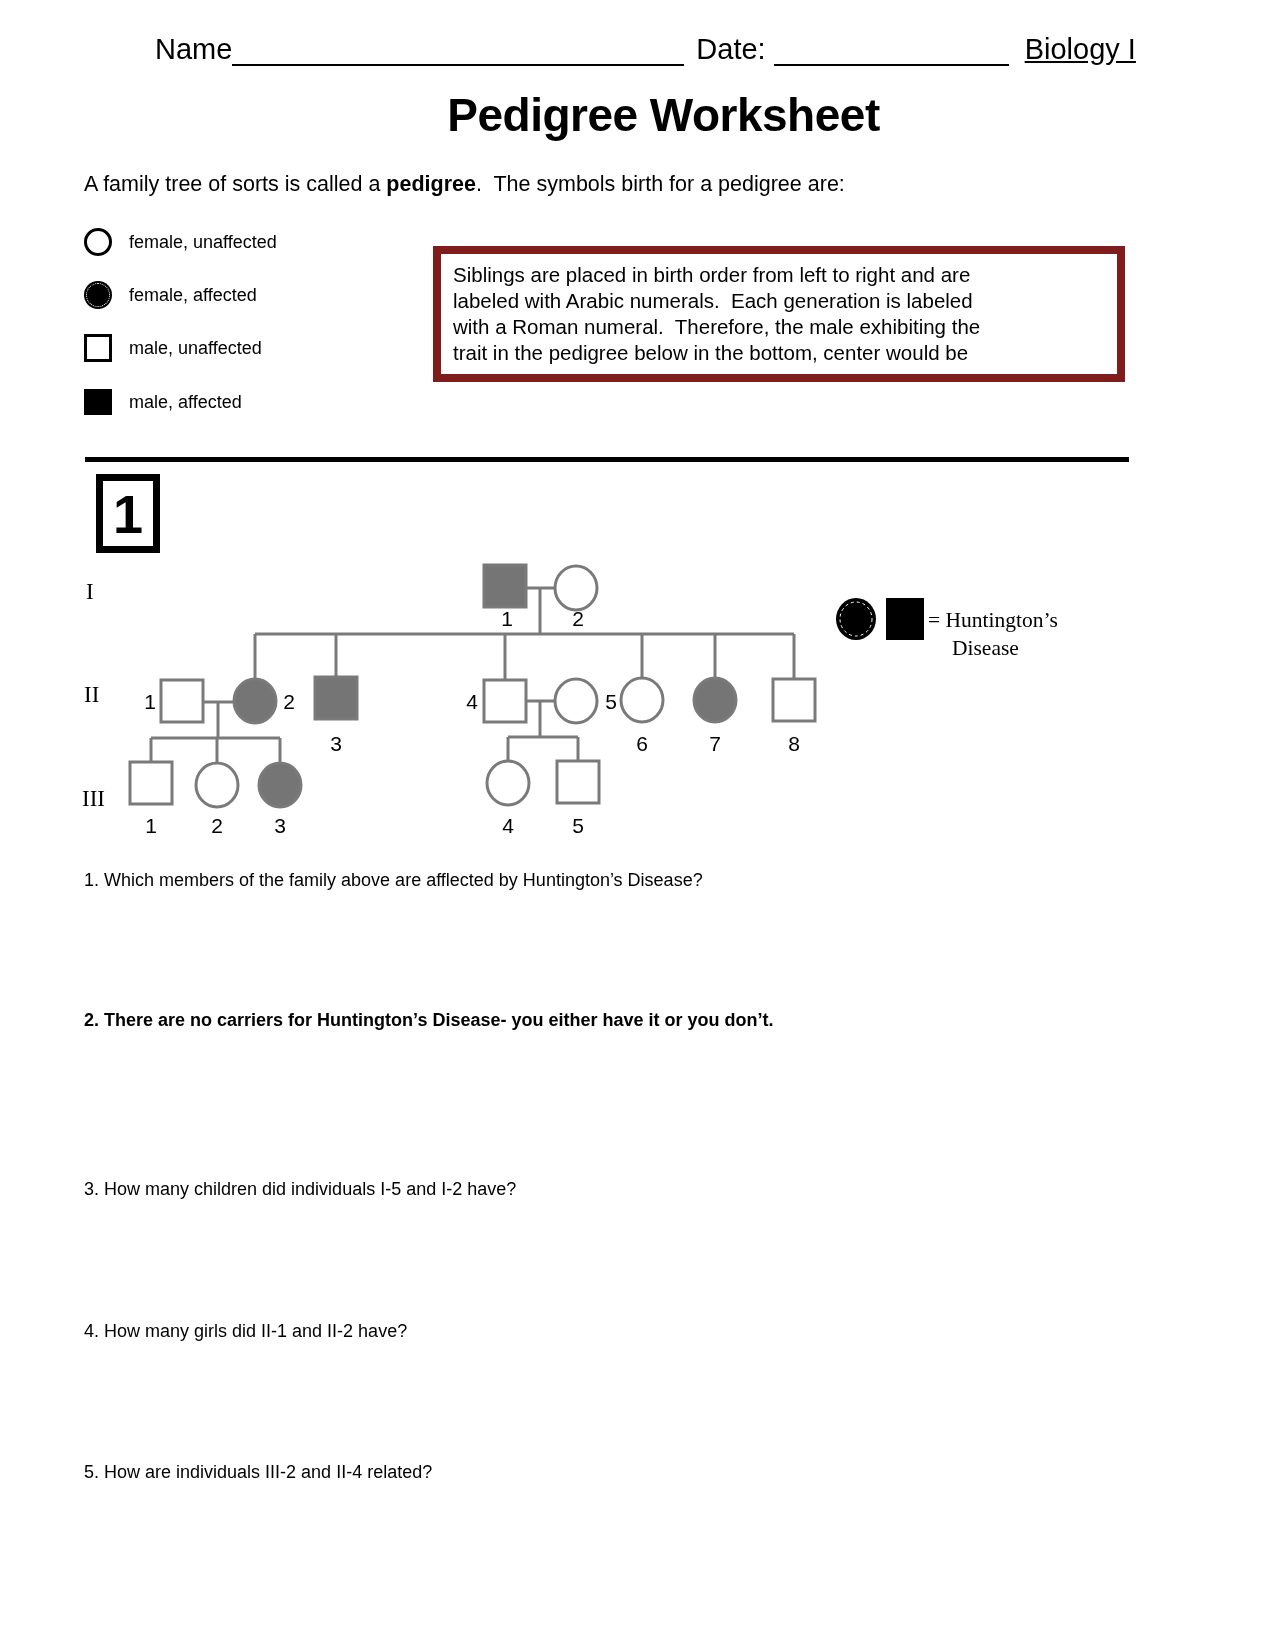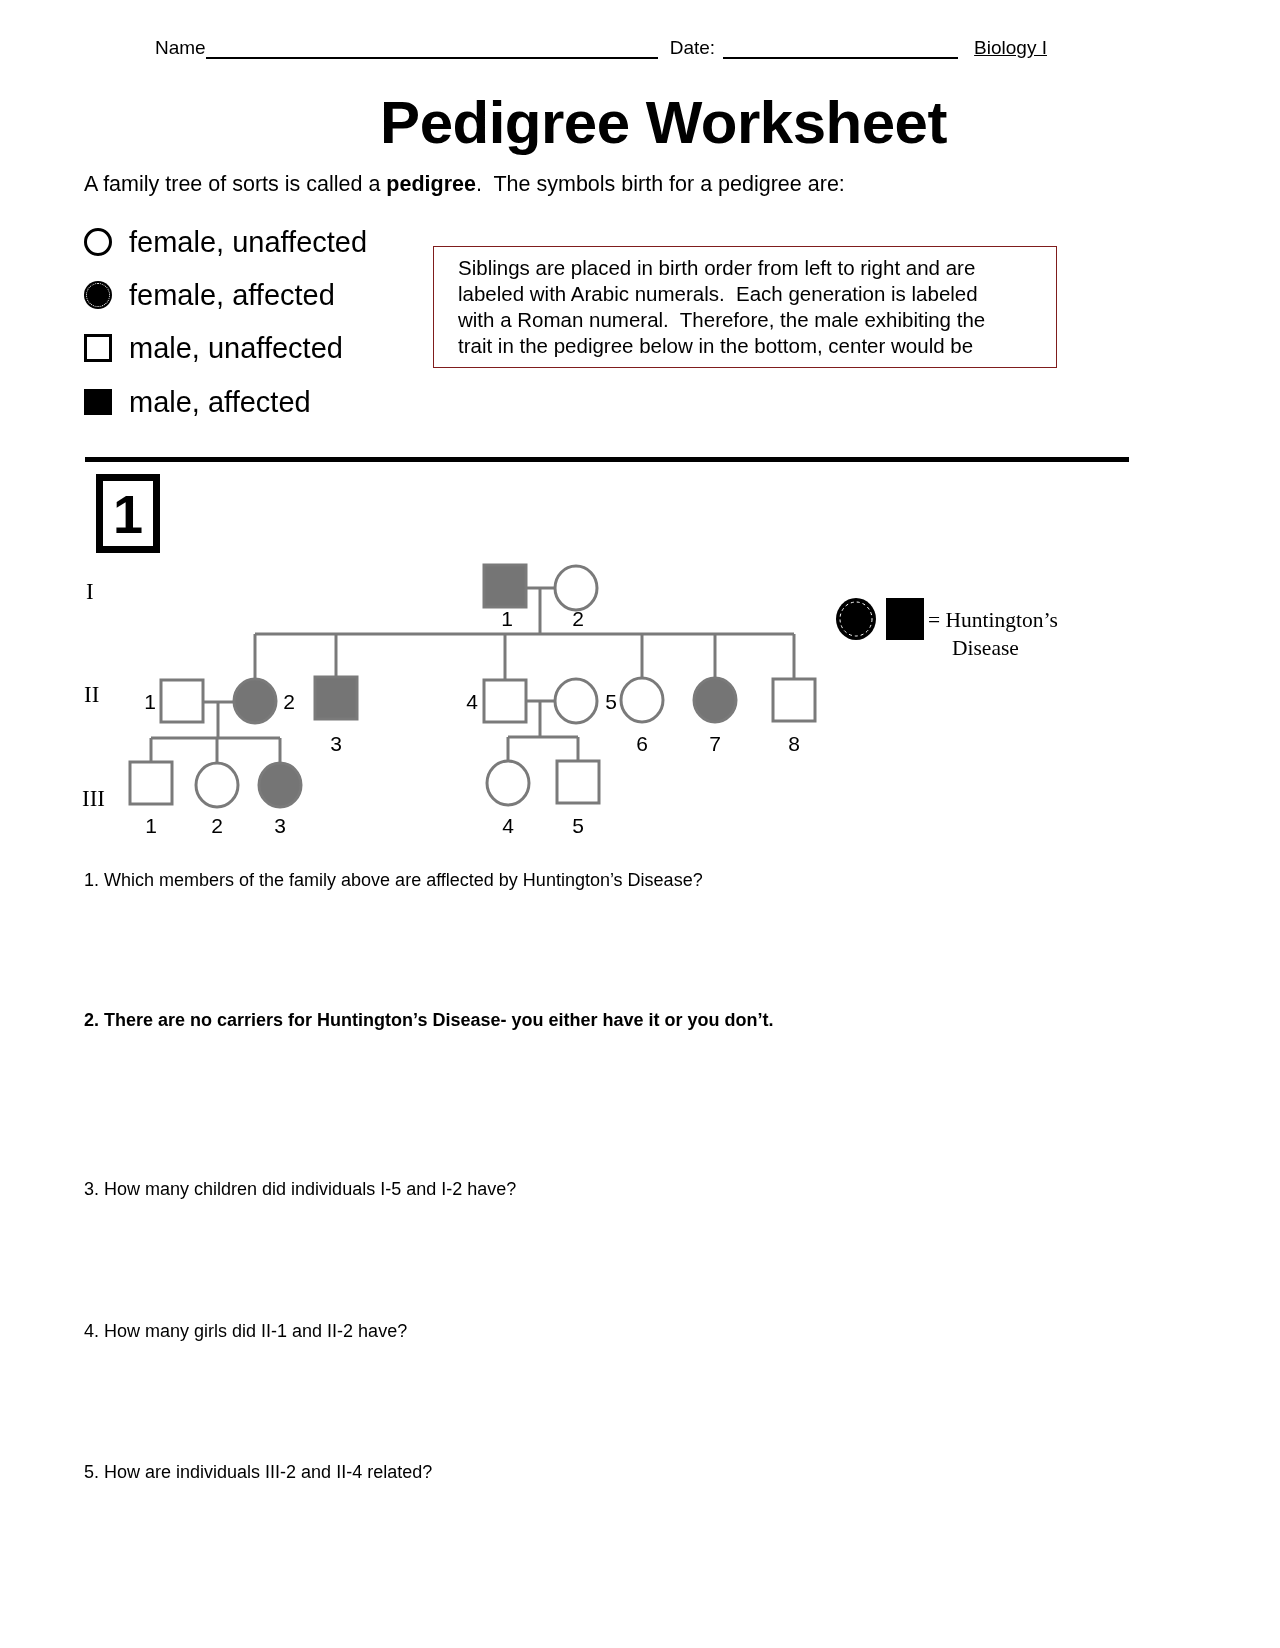--- a/index.html
+++ b/index.html
@@ -1,43 +1,43 @@
 <!DOCTYPE html>
 <html><head>
 <meta charset="utf-8">
 <style>
   html,body { margin:0; padding:0; background:#fff; }
   .page {
     position:relative; width:1280px; height:1648px; background:#ffffff;
     font-family:"Liberation Sans", sans-serif; color:#000; overflow:hidden;
   }
   
-  .header { position:absolute; top:33px; left:155px; display:flex; align-items:flex-end; font-size:19px; }
+  .header { position:absolute; top:33px; left:155px; display:flex; align-items:flex-end; font-size:29px; }
   .blank-line { display:inline-block; border-bottom:2.5px solid #000; height:24px; }
   .blank-name { width:452px; }
   .blank-date { width:235px; margin-left:8px; }
   .date-label { margin-left:12px; }
   .course-label { margin-left:16px;text-decoration:underline; }
   
   .title { position:absolute; top:88px; left:0; right:0; text-align:center;
-           font-size:60px; font-weight:bold; letter-spacing:-0.5px;padding-left:47px; }
+           font-size:46px; font-weight:bold; letter-spacing:-0.5px;padding-left:47px; }
   
   .intro { position:absolute; top:172px; left:84px; font-size:21.5px; white-space:pre-wrap; }
   
   .key-row { position:absolute; left:84px; display:flex; align-items:center; gap:17px;
-             height:28px; font-size:29px; }
+             height:28px; font-size:18px; }
   .sym { width:28px; height:28px; box-sizing:border-box; flex:none; position:relative; }
   .sym-circle-outline { border:3px solid #000; border-radius:50%; }
   .sym-circle-filled  { background:#000; border-radius:50%; }
   .sym-circle-filled::after { content:""; position:absolute; inset:2px; border:1px dotted #fff; border-radius:50%; }
   .sym-square-outline { border:3px solid #000; }
   .sym-square-filled  { background:#000; height:26px; }
   
-  .info-box { position:absolute; left:433px; top:246px; width:624px; box-sizing:border-box;
-              border:1px solid #7f1d1d; padding:8px 24px; font-size:20.5px; line-height:26px; }
+  .info-box { position:absolute; left:433px; top:246px; width:692px; box-sizing:border-box;
+              border:8px solid #7f1d1d; padding:8px 12px; font-size:20.5px; line-height:26px; }
   .info-box div { white-space:pre; }
   
   .divider { position:absolute; left:85px; top:457px; width:1044px; height:5px; background:#000; }
   
   .problem-box { position:absolute; left:96px; top:474px; width:64px; height:79px; box-sizing:border-box;
                  border:7px solid #000; display:flex; align-items:center; justify-content:center;
                  font-size:54px; font-weight:bold; }
   
   #pedigree { position:absolute; inset:0; }
   #pedigree svg { position:absolute; left:0; top:0; }

